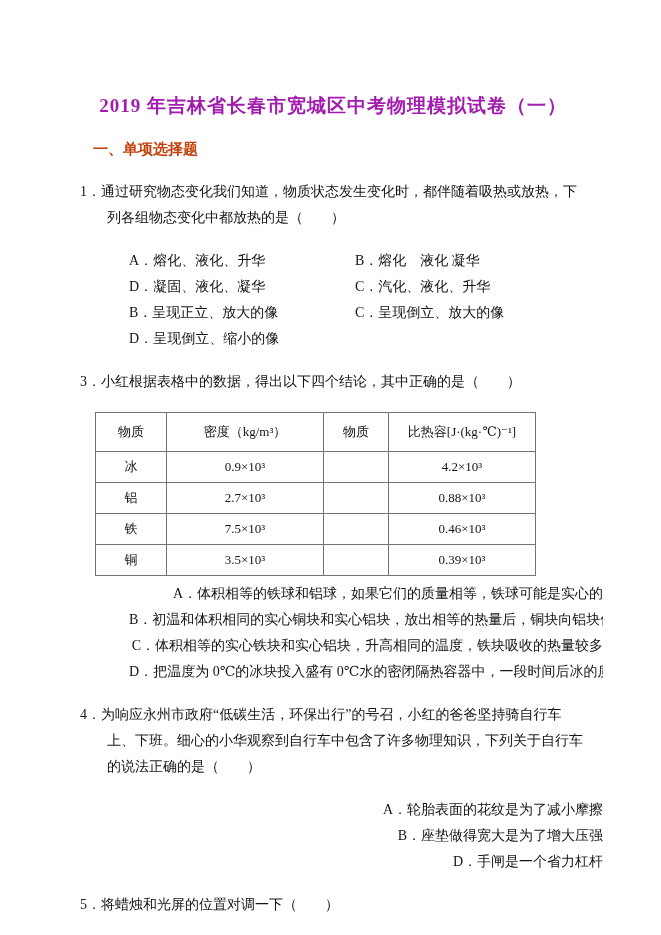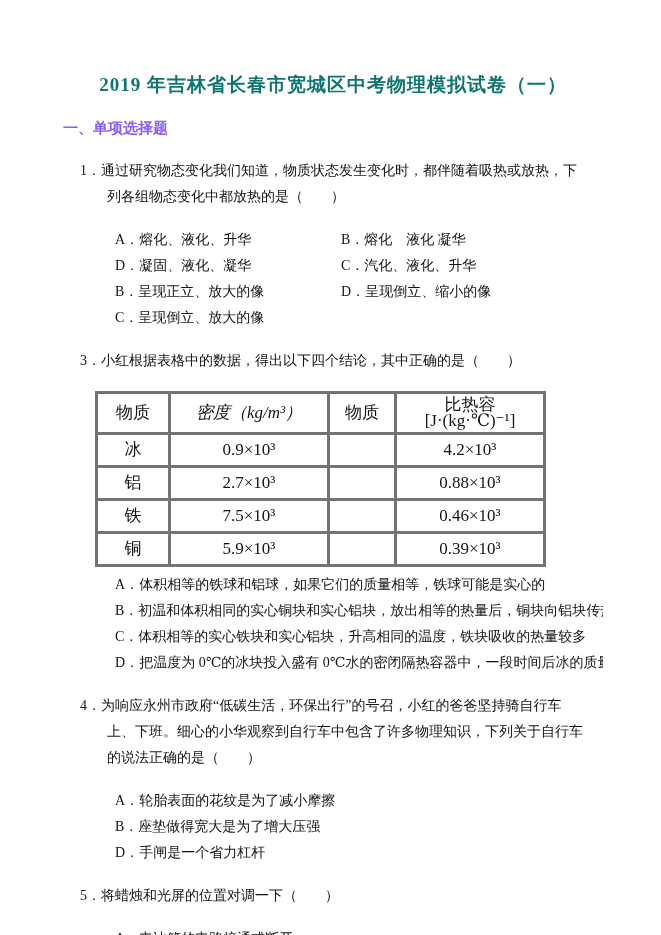--- a/index.html
+++ b/index.html
@@ -35,68 +35,69 @@
     text-indent:-27px;
   }
   .q-num{display:inline;}
   .options-2col{
     display:grid;
     grid-template-columns:226px 1fr;
     padding-left:52px;
   }
   .options-1col{
     padding-left:52px;
+    text-align:right;
   }
-  .option{white-space:nowrap;overflow:hidden;}
+  .option{white-space:nowrap;overflow:hidden;margin-left:14px;}
   .opt-label{display:inline;}
   .data-table{
     border-collapse:collapse;
     margin:5px 0 5px 32px;
     table-layout:fixed;
   }
   .data-table th,.data-table td{
-    border:3px solid #737373;
+    border:1px solid #737373;
     text-align:center;
     vertical-align:middle;
     font-weight:normal;
-    font-size:17px;
+    font-size:13px;
     padding:0 4px;
     line-height:16px;
   }
   .data-table th{height:38px;}
   .data-table td{height:30px;}
   .col-substance{width:62px;}
-  .col-density{width:148px;font-style:italic;}
+  .col-density{width:148px;}
   .col-substance2{width:56px;}
   .col-heat{width:138px;}
 </style>
 </head>
 <body>
 
 <div class="page">
 
-  <h1 class="title accent" style="color: #0f766e;">2019 年吉林省长春市宽城区中考物理模拟试卷（一）</h1>
+  <h1 class="title accent" style="color: #a21caf; margin-top: 21px;">2019 年吉林省长春市宽城区中考物理模拟试卷（一）</h1>
 
-  <h2 class="section-heading accent" style="color: #8b5cf6;">一、单项选择题</h2>
+  <h2 class="section-heading accent" style="color: #c2410c; margin-left: 30px;">一、单项选择题</h2>
 
   <div class="question">
     <p class="stem"><span class="q-num">1．</span><span>通过研究物态变化我们知道，物质状态发生变化时，都伴随着吸热或放热，下列各组物态变化中都放热的是（　　）</span></p>
     <div class="options-2col">
       <div class="option"><span class="opt-label">A．</span><span>熔化、液化、升华</span></div>
       <div class="option"><span class="opt-label">B．</span><span>熔化　液化 凝华</span></div>
       <div class="option"><span class="opt-label">D．</span><span>凝固、液化、凝华</span></div>
       <div class="option"><span class="opt-label">C．</span><span>汽化、液化、升华</span></div>
     </div>
   </div>
 
   <div class="question">
     <div class="options-2col">
       <div class="option"><span class="opt-label">B．</span><span>呈现正立、放大的像</span></div>
+      <div class="option"><span class="opt-label">C．</span><span>呈现倒立、放大的像</span></div>
       <div class="option"><span class="opt-label">D．</span><span>呈现倒立、缩小的像</span></div>
-      <div class="option"><span class="opt-label">C．</span><span>呈现倒立、放大的像</span></div>
     </div>
   </div>
 
   <div class="question">
     <p class="stem"><span class="q-num">3．</span><span>小红根据表格中的数据，得出以下四个结论，其中正确的是（　　）</span></p>
 
     <table class="data-table">
       <tbody>
           <tr>
         <th class="col-substance">物质</th>
@@ -117,21 +118,21 @@
         <td>0.88×10³</td>
       </tr>
       <tr>
         <td>铁</td>
         <td>7.5×10³</td>
         <td></td>
         <td>0.46×10³</td>
       </tr>
       <tr>
         <td>铜</td>
-        <td>5.9×10³</td>
+        <td>3.5×10³</td>
         <td></td>
         <td>0.39×10³</td>
       </tr>
     </tbody>
       </table>
 
     <div class="options-1col">
       <div class="option"><span class="opt-label">A．</span><span>体积相等的铁球和铝球，如果它们的质量相等，铁球可能是实心的</span></div>
       <div class="option"><span class="opt-label">B．</span><span>初温和体积相同的实心铜块和实心铝块，放出相等的热量后，铜块向铝块传热</span></div>
       <div class="option"><span class="opt-label">C．</span><span>体积相等的实心铁块和实心铝块，升高相同的温度，铁块吸收的热量较多</span></div>

